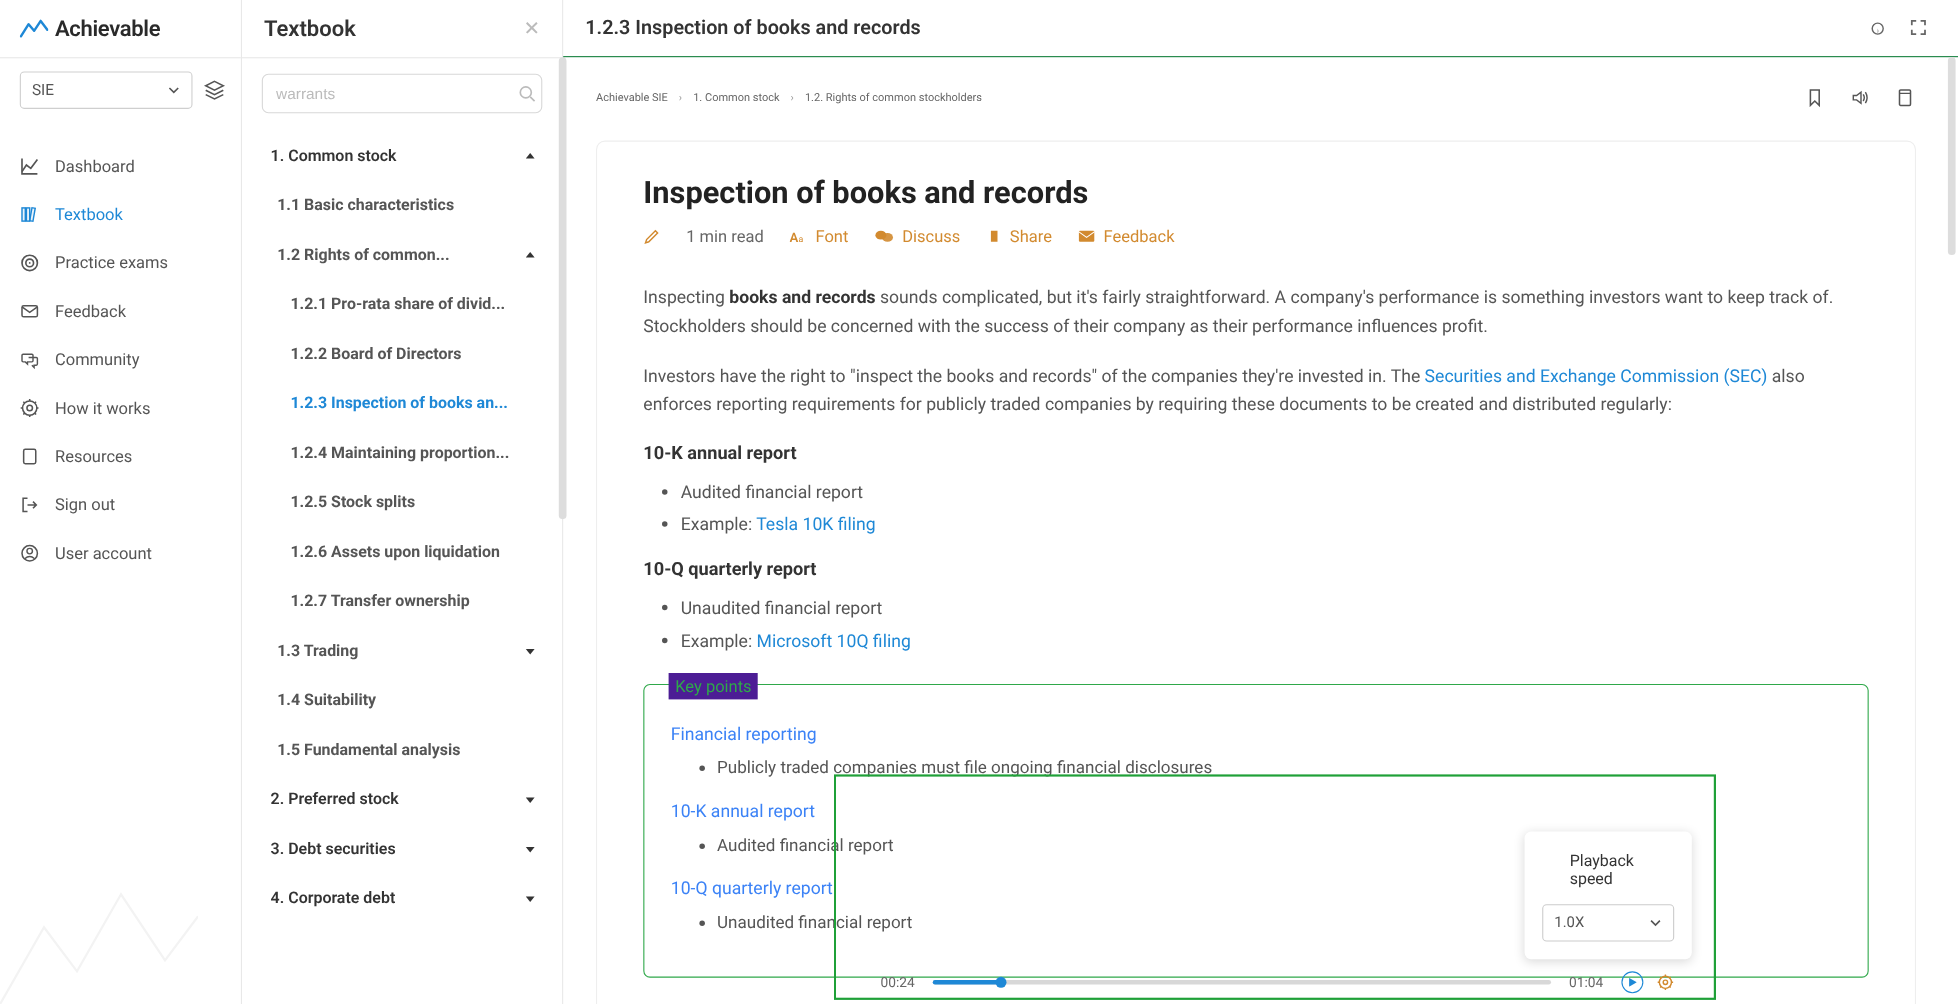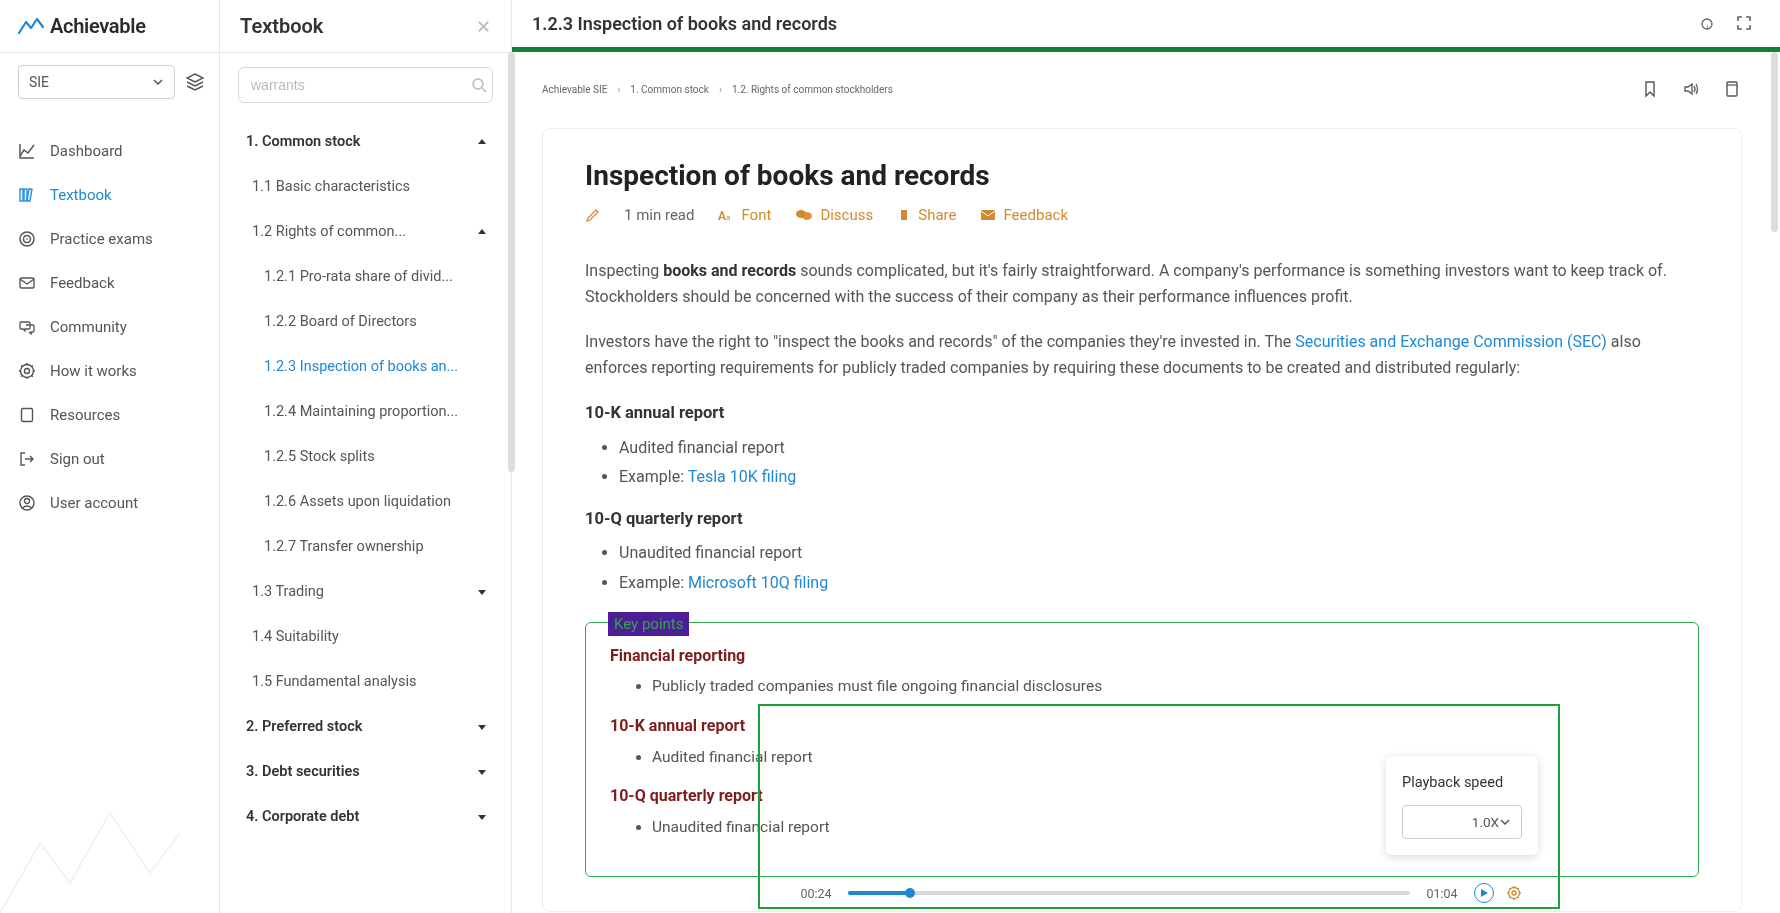--- a/index.html
+++ b/index.html
@@ -104,20 +104,21 @@
   .search-box .mag { color: #bbb; }
   
   .tree-scroll { flex: 1; overflow-y: auto; padding: 8px 0 20px 0; }
   .tree-node {
     display: flex;
     align-items: center;
     padding: 14px 24px 14px 26px;
     color: #555;
     cursor: pointer;
     font-size: 14.5px;
+    font-weight: bold;
   }
   .tree-node.bold { font-weight: 600; color: #333; }
   .tree-node .label { flex: 1; white-space: nowrap; overflow: hidden; text-overflow: ellipsis; }
   .tree-node .caret { color: #555; }
   .tree-node.active { color: #1e88d6; }
   .tree-scroll-handle {
     position: absolute;
     right: -4px;
     top: 52px;
     width: 7px;
@@ -132,21 +133,21 @@
     display: flex;
     flex-direction: column;
     min-width: 0;
     position: relative;
   }
   .main-header {
     display: flex;
     align-items: center;
     height: 52px;
     padding: 0 28px 0 20px;
-    border-bottom: 5px solid #15803d;
+    border-bottom: 1px solid #15803d;
   }
   .main-header h1 { font-size: 18px; font-weight: 600; color: #333; flex: 1; }
   .hdr-icons { display: flex; gap: 20px; color: #666; }
   .hdr-icons span { cursor: pointer; }
   
   .main-scroll { flex: 1; overflow-y: auto; position: relative; }
   .main-scroll-handle {
     position: absolute;
     right: 2px;
     top: 0;
@@ -197,21 +198,21 @@
   }
   .keypoints .legend {
     position: absolute;
     top: -11px;
     left: 22px;
     background: #4c1d95;
     padding: 0 6px;
     color: #2fa84a;
     font-size: 15px;
   }
-  .keypoints h4 { font-size: 16px; font-weight: 700; color: #7f1d1d; margin: 2px 0 6px 0; }
+  .keypoints h4 { font-size: 16px; font-weight: 400; color: #3b82f6; margin: 14px 0 6px 0; }
   .keypoints ul { padding-left: 42px; margin-bottom: 14px; color: #555; font-size: 15.5px; }
   
   
   .audio-overlay {
     position: absolute;
     left: 758px;
     top: 704px;
     width: 802px;
     height: 205px;
     border: 2.5px solid #1fa038;
@@ -222,31 +223,30 @@
     position: absolute;
     right: 20px;
     top: 50px;
     width: 152px;
     background: #fff;
     box-shadow: 0 2px 10px rgba(0,0,0,0.15);
     border-radius: 6px;
     padding: 18px 16px 16px 16px;
     pointer-events: auto;
   }
-  .playback-popup .title { font-size: 14.5px; color: #333; margin-bottom: 14px; }
+  .playback-popup .title { font-size: 14.5px; color: #333; margin-bottom: 14px; margin-left: 25px; }
   .speed-select {
     display: flex;
     align-items: center;
     border: 1px solid #ccc;
     border-radius: 4px;
     padding: 8px 10px;
     font-size: 13.5px;
     color: #555;
     cursor: pointer;
-    text-align: right;
   }
   .speed-select .val { flex: 1; }
   
   .audio-bar {
     position: absolute;
     bottom: 4px;
     left: 36px;
     right: 36px;
     display: flex;
     align-items: center;

